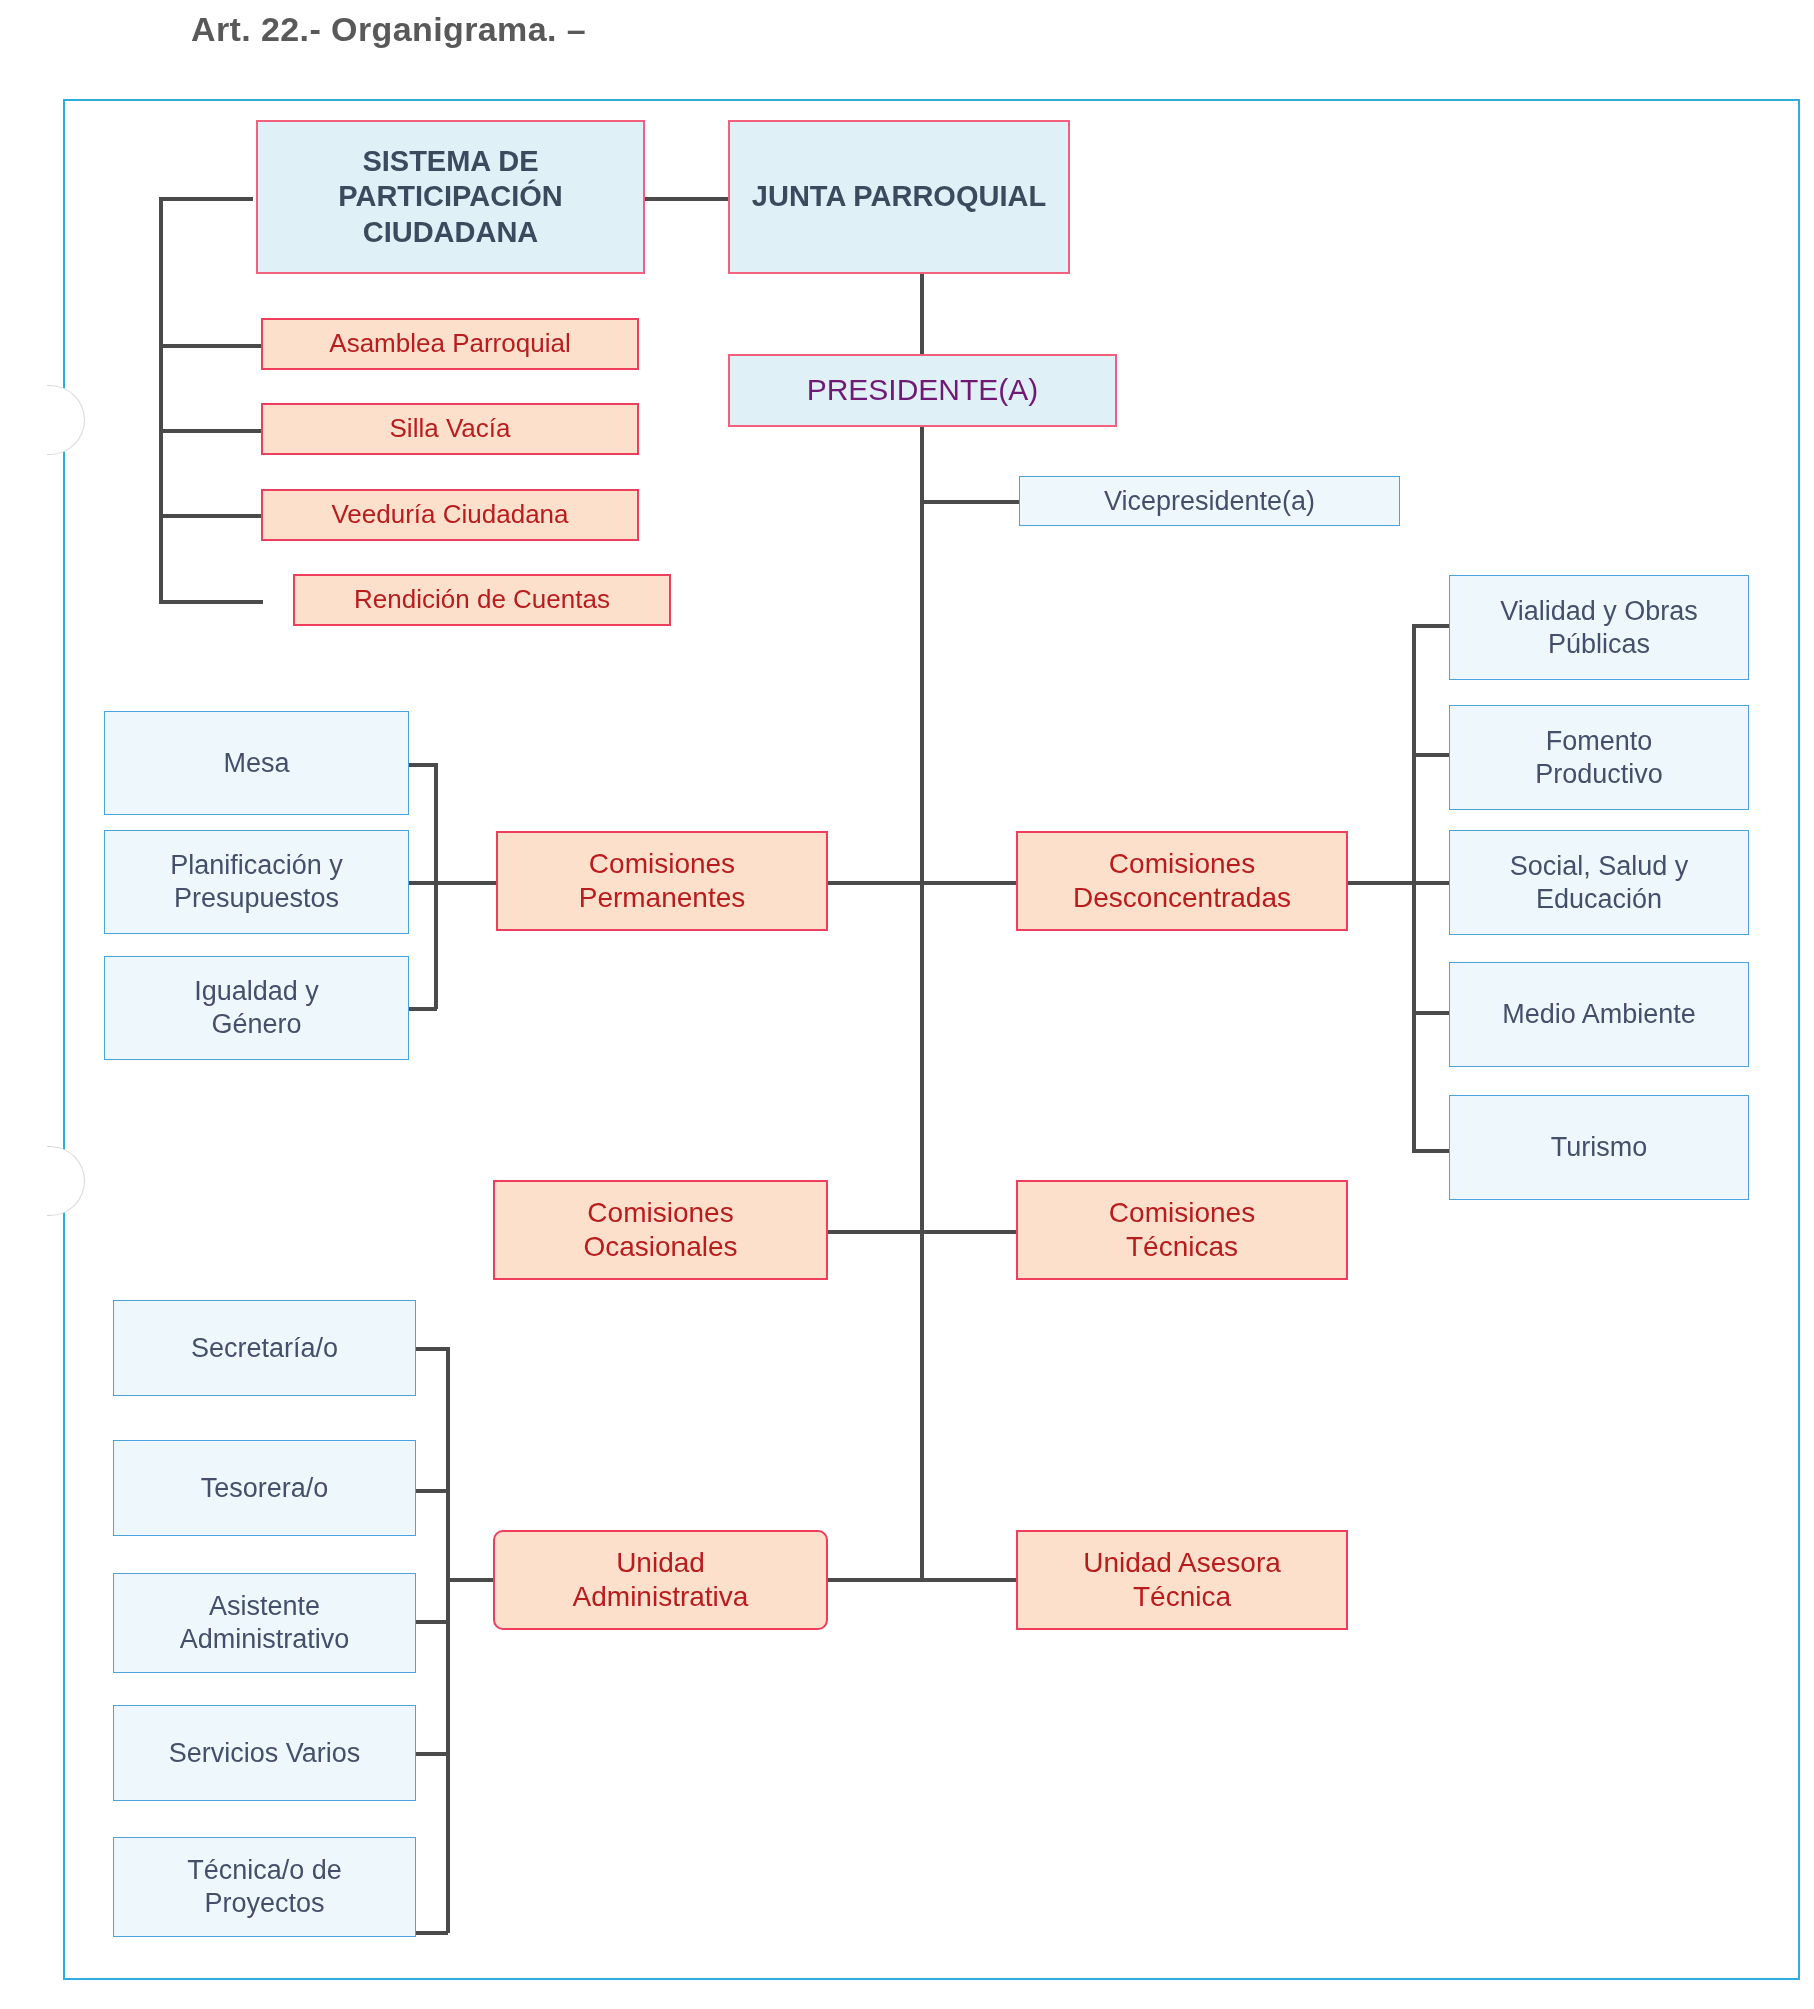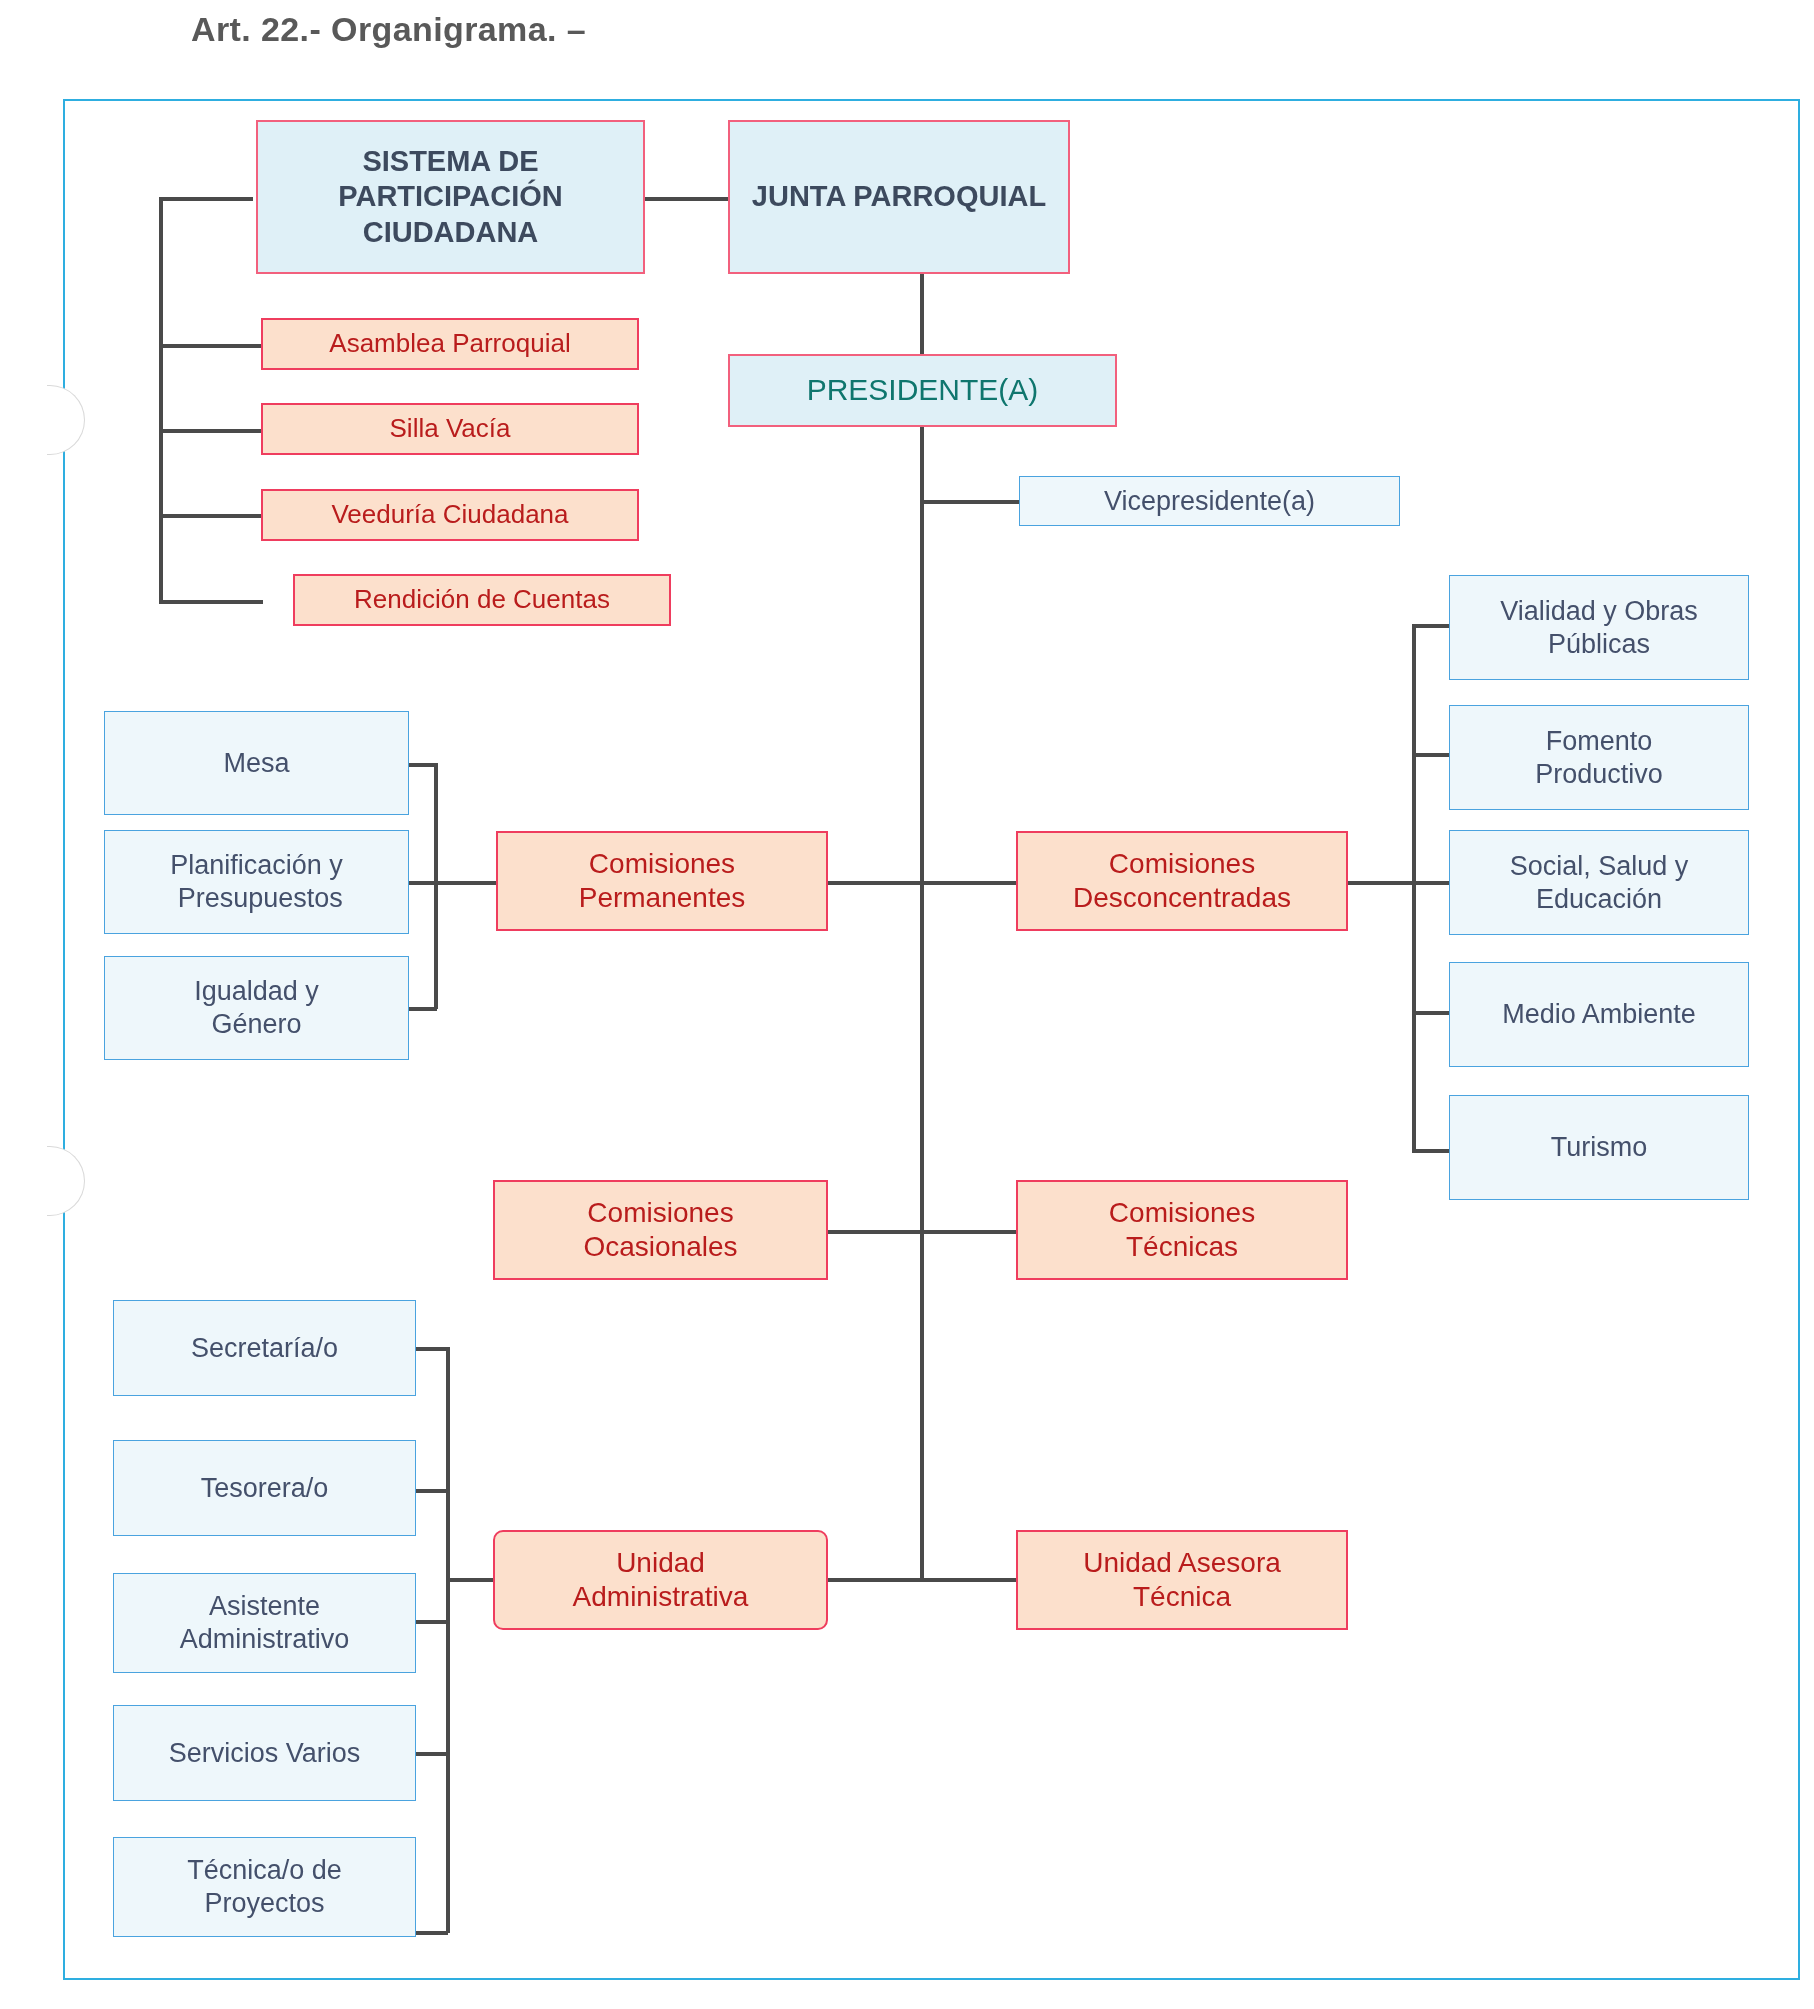--- a/index.html
+++ b/index.html
@@ -54,21 +54,21 @@
     padding:1.6px 6.5px;
     white-space:pre-line;
   }
   
   .n-blue-red{
     background:#dff0f7;
     border:2.4px solid #f2607d;
     font-weight:bold;
     color:#3d4a5e;
   }
-  .n-blue-red.reg{font-weight:normal;color:#0f766e;}
+  .n-blue-red.reg{font-weight:normal;color:#701a75;}
   
   .n-peach{
     background:#fce0cc;
     border:2.4px solid #ef3d5e;
     color:#b91c1c;
   }
   
   .n-blue{
     background:#eef7fb;
     border:1.6px solid #4aa3df;
@@ -137,21 +137,21 @@
   <div class="node n-blue-red reg" style="left:728px;top:354px;width:389px;height:73px;font-size:30px;">PRESIDENTE(A)</div>
 
   <div class="node n-blue" style="left:1019px;top:476px;width:381px;height:50px;font-size:27px;">Vicepresidente(a)</div>
 
   <div class="node n-peach" style="left:261px;top:318px;width:378px;height:52px;font-size:26px;">Asamblea Parroquial</div>
   <div class="node n-peach" style="left:261px;top:403px;width:378px;height:52px;font-size:26px;">Silla Vacía</div>
   <div class="node n-peach" style="left:261px;top:489px;width:378px;height:52px;font-size:26px;">Veeduría Ciudadana</div>
   <div class="node n-peach" style="left:261px;top:574px;width:378px;height:52px;font-size:26px;margin-left:32px;">Rendición de Cuentas</div>
 
   <div class="node n-blue" style="left:104px;top:711px;width:305px;height:104px;font-size:27px;">Mesa</div>
-  <div class="node n-blue" style="left:104px;top:830px;width:305px;height:104px;font-size:27px;text-align:right;">Planificación y
+  <div class="node n-blue" style="left:104px;top:830px;width:305px;height:104px;font-size:27px;">Planificación y
 Presupuestos</div>
   <div class="node n-blue" style="left:104px;top:956px;width:305px;height:104px;font-size:27px;">Igualdad y
 Género</div>
 
   <div class="node n-peach" style="left:496px;top:831px;width:332px;height:100px;font-size:28px;">Comisiones
 Permanentes</div>
 
   <div class="node n-peach" style="left:1016px;top:831px;width:332px;height:100px;font-size:28px;">Comisiones
 Desconcentradas</div>
 

